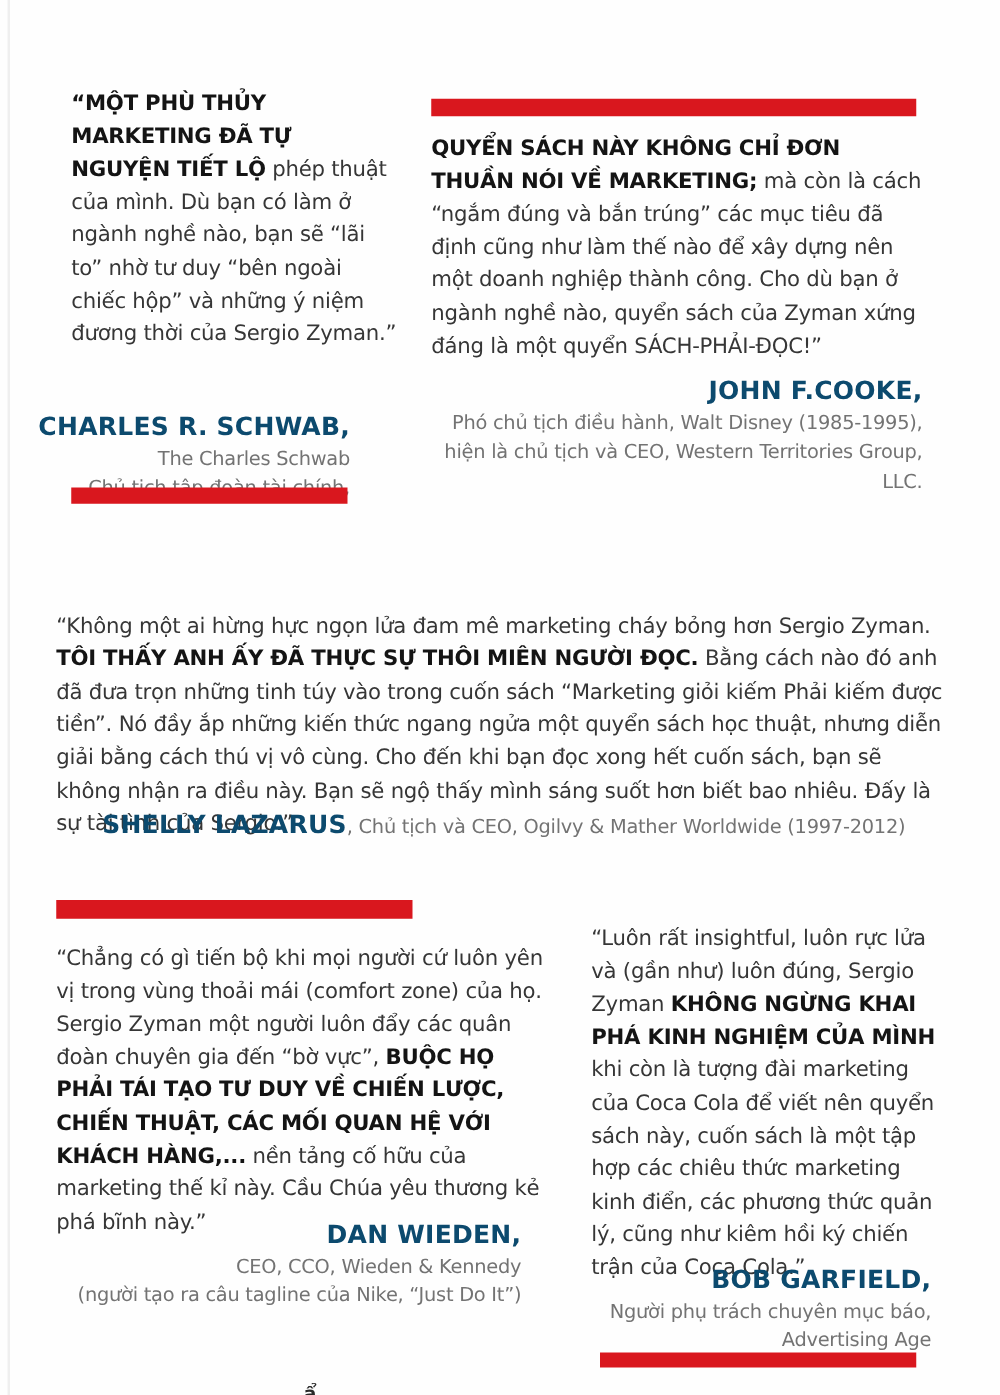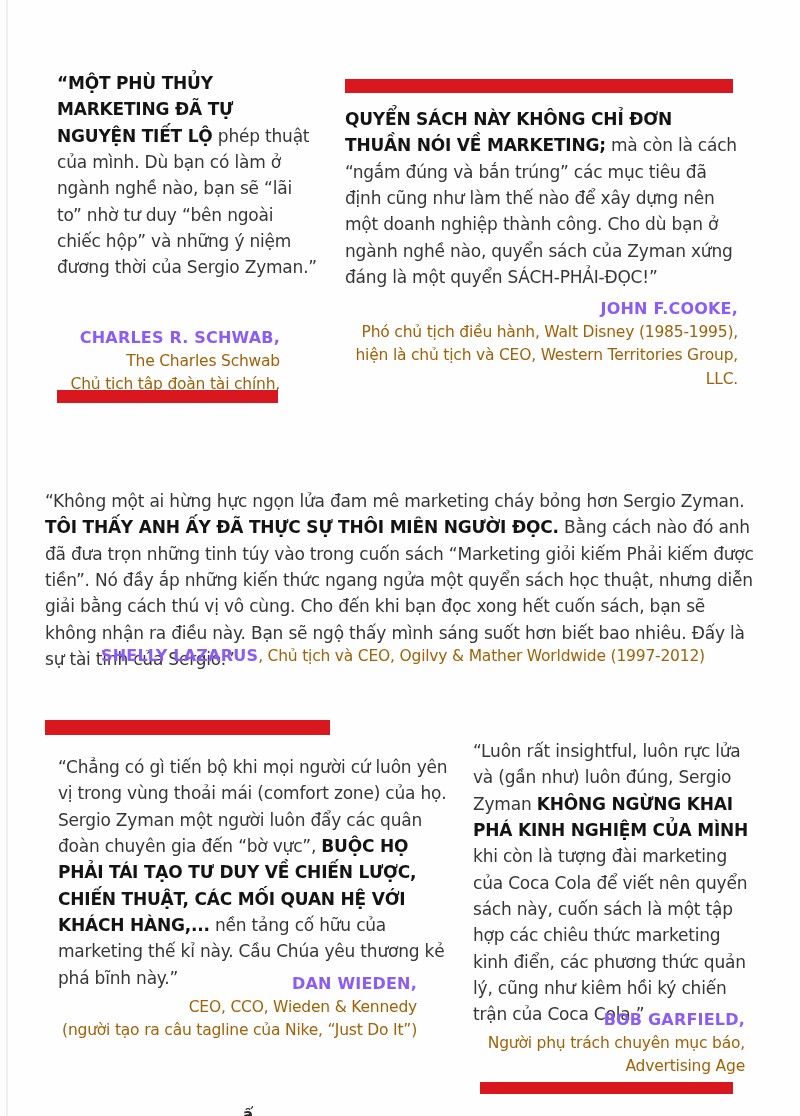--- a/index.html
+++ b/index.html
@@ -13,22 +13,22 @@
     overflow:hidden;
   }
   .page-edge{
     position:absolute;left:6px;top:0;width:2px;height:100%;
     background:#efefef;
   }
   .redbar{position:absolute;background:var(--accent,#d9171e);}
   .quote{position:absolute;font-size:17px;line-height:1.55;letter-spacing:-0.2px;}
   .quote .b{font-weight:bold;color:#141414;}
   .attr{position:absolute;line-height:1.5;letter-spacing:-0.2px;}
-  .attr .name{font-weight:bold;color:#8b5cf6;font-size:16px;letter-spacing:0.2px;}
-  .attr .role{font-size:15.5px;color:#a16207;}
+  .attr .name{font-weight:bold;color:#0c4a6e;font-size:20px;letter-spacing:0.2px;}
+  .attr .role{font-size:15.5px;color:#737373;}
   .right{text-align:right;}
   .center{text-align:center;}
   .fragment{
     position:absolute;left:243px;top:1106px;height:10px;width:40px;
     overflow:hidden;font-weight:bold;font-size:15px;color:#2a2a2a;
   }
 </style>
 </head>
 <body>
 
@@ -61,21 +61,21 @@
 
   <div class="quote" style="left:45px;top:452px;width:716px;margin-top:36px;">
     <span>“Không một ai hừng hực ngọn lửa đam mê marketing cháy bỏng hơn Sergio Zyman. </span><span class="b">TÔI THẤY ANH ẤY ĐÃ THỰC SỰ THÔI MIÊN NGƯỜI ĐỌC.</span><span> Bằng cách nào đó anh đã đưa trọn những tinh túy vào trong cuốn sách “Marketing giỏi kiếm Phải kiếm được tiền”. Nó đầy ắp những kiến thức ngang ngửa một quyển sách học thuật, nhưng diễn giải bằng cách thú vị vô cùng. Cho đến khi bạn đọc xong hết cuốn sách, bạn sẽ không nhận ra điều này. Bạn sẽ ngộ thấy mình sáng suốt hơn biết bao nhiêu. Đấy là sự tài tình của Sergio.”</span>
   </div>
   <div class="attr center" style="left:45px;top:644px;width:716px;">
     <span class="name">SHELLY LAZARUS</span><span class="role">, Chủ tịch và CEO, Ogilvy &amp; Mather Worldwide (1997-2012)</span>
   </div>
 
   <div class="redbar" style="left:45px;top:720px;width:285px;height:15px;"></div>
 
-  <div class="quote" style="left:58px;top:754px;width:392px;">
+  <div class="quote" style="left:45px;top:754px;width:392px;">
     <span>“Chẳng có gì tiến bộ khi mọi người cứ luôn yên vị trong vùng thoải mái (comfort zone) của họ. Sergio Zyman một người luôn đẩy các quân đoàn chuyên gia đến “bờ vực”, </span><span class="b">BUỘC HỌ PHẢI TÁI TẠO TƯ DUY VỀ CHIẾN LƯỢC, CHIẾN THUẬT, CÁC MỐI QUAN HỆ VỚI KHÁCH HÀNG,...</span><span> nền tảng cố hữu của marketing thế kỉ này. Cầu Chúa yêu thương kẻ phá bĩnh này.”</span>
   </div>
   <div class="attr right" style="left:27px;top:972px;width:390px;">
     <div class="name">DAN WIEDEN,</div>
     <div class="role">CEO, CCO, Wieden &amp; Kennedy</div>
     <div class="role">(người tạo ra câu tagline của Nike, “Just Do It”)</div>
   </div>
 
   <div class="quote" style="left:473px;top:698px;width:280px;margin-top:40px;">
     <span>“Luôn rất insightful, luôn rực lửa và (gần như) luôn đúng, Sergio Zyman </span><span class="b">KHÔNG NGỪNG KHAI PHÁ KINH NGHIỆM CỦA MÌNH</span><span> khi còn là tượng đài marketing của Coca Cola để viết nên quyển sách này, cuốn sách là một tập hợp các chiêu thức marketing kinh điển, các phương thức quản lý, cũng như kiêm hồi ký chiến trận của Coca Cola.”</span>

